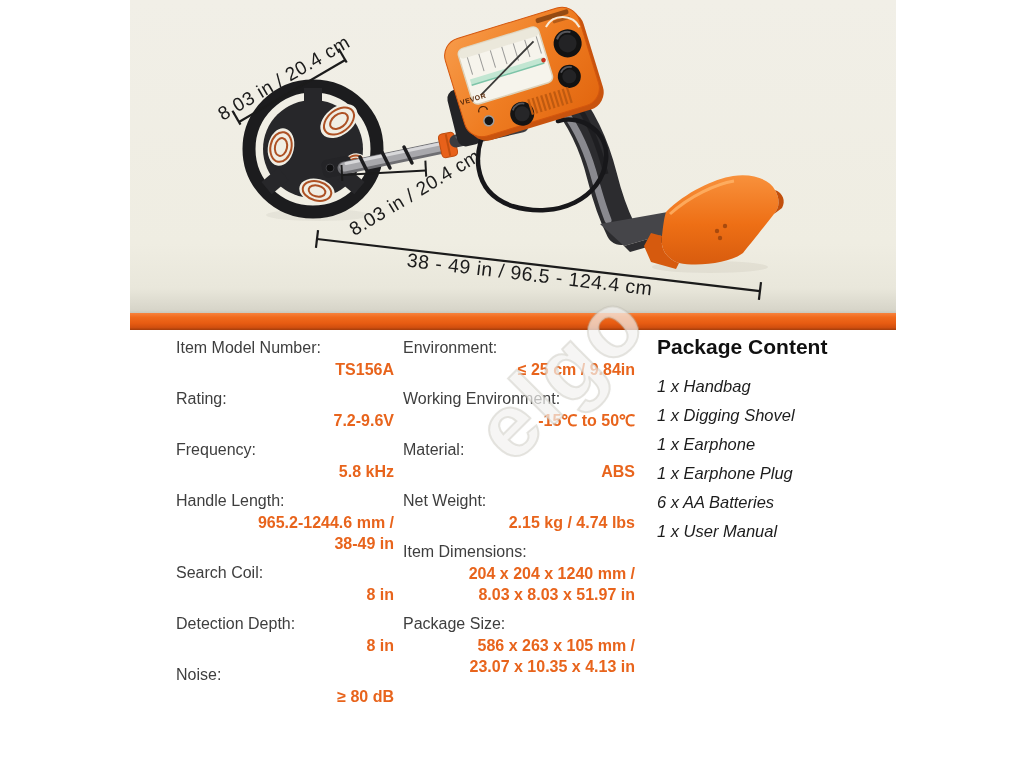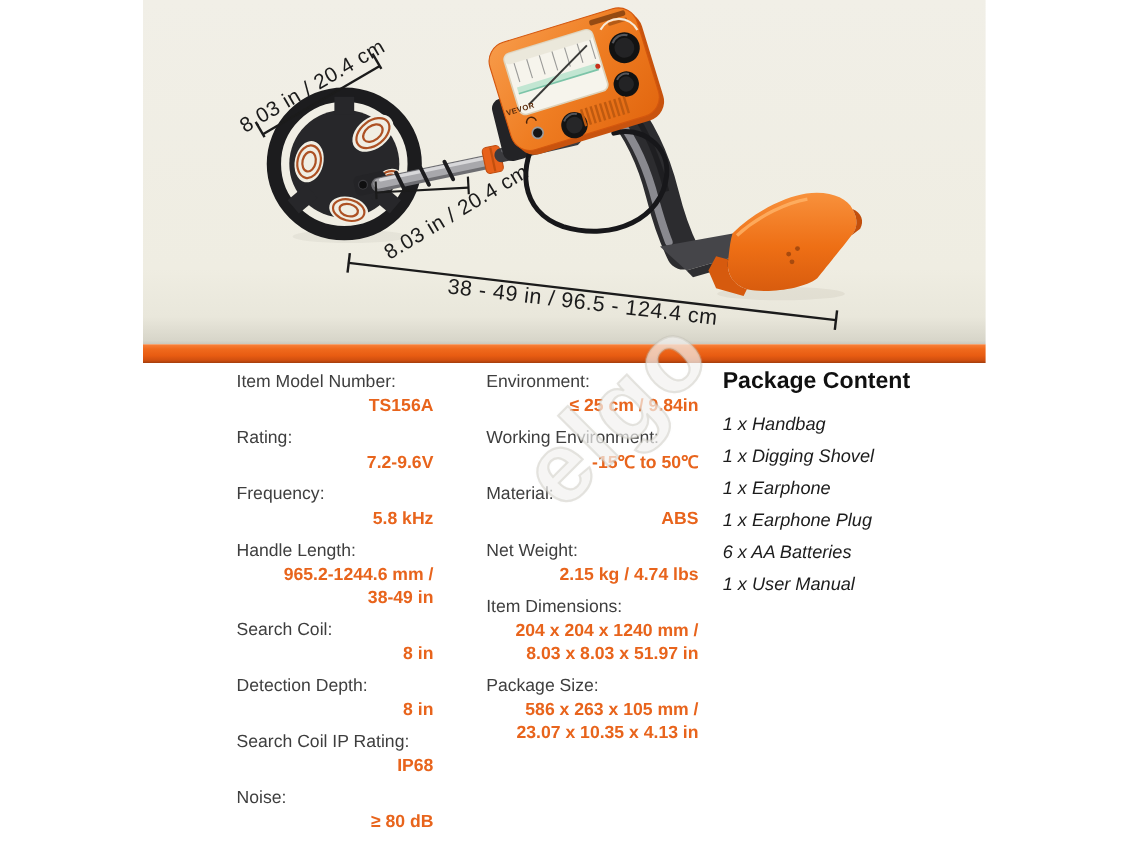--- a/index.html
+++ b/index.html
@@ -24,21 +24,21 @@
     font-size:90px;font-weight:bold;letter-spacing:3px;
     color:rgba(255,255,255,0.55);
     -webkit-text-stroke:2px rgba(190,186,176,0.35);
     text-shadow:0 0 2px rgba(195,192,184,0.35);
     z-index:5;pointer-events:none;
   }
   .col{position:absolute;z-index:2;}
   .col1{left:176px;top:337px;width:218px;}
   .col2{left:403px;top:337px;width:232px;}
   .col3{left:637px;top:335px;width:244px;margin-left:20px;}
-  .spec-label{font-size:16px;color:#3e3e3e;line-height:21px;margin-left:39px;}
+  .spec-label{font-size:16px;color:#3e3e3e;line-height:21px;}
   .spec-value{font-size:16px;font-weight:bold;color:#E8641C;line-height:21px;white-space:pre-line;margin:1px 0 8px;text-align:right;}
   .pkg-title{font-size:21px;font-weight:bold;color:#101010;margin:0 0 13px;}
   .pkg-item{font-size:16.5px;color:#1c1c1c;line-height:29px;font-style:italic;}
   svg text{font-family:"Liberation Sans", sans-serif;}
 </style>
 </head>
 <body>
 
 <div class="page">
 
@@ -234,24 +234,20 @@
       </div>
     <div>
         <div class="spec-label">Search Coil:</div>
         <div class="spec-value">8 in</div>
       </div>
     <div>
         <div class="spec-label">Detection Depth:</div>
         <div class="spec-value">8 in</div>
       </div>
     <div>
-        <div class="spec-label">Search Coil IP Rating:</div>
-        <div class="spec-value">IP68</div>
-      </div>
-    <div>
         <div class="spec-label">Noise:</div>
         <div class="spec-value">≥ 80 dB</div>
       </div>
   </div>
 
   <div class="col col2">
     <div>
         <div class="spec-label">Environment:</div>
         <div class="spec-value">≤ 25 cm / 9.84in</div>
       </div>

